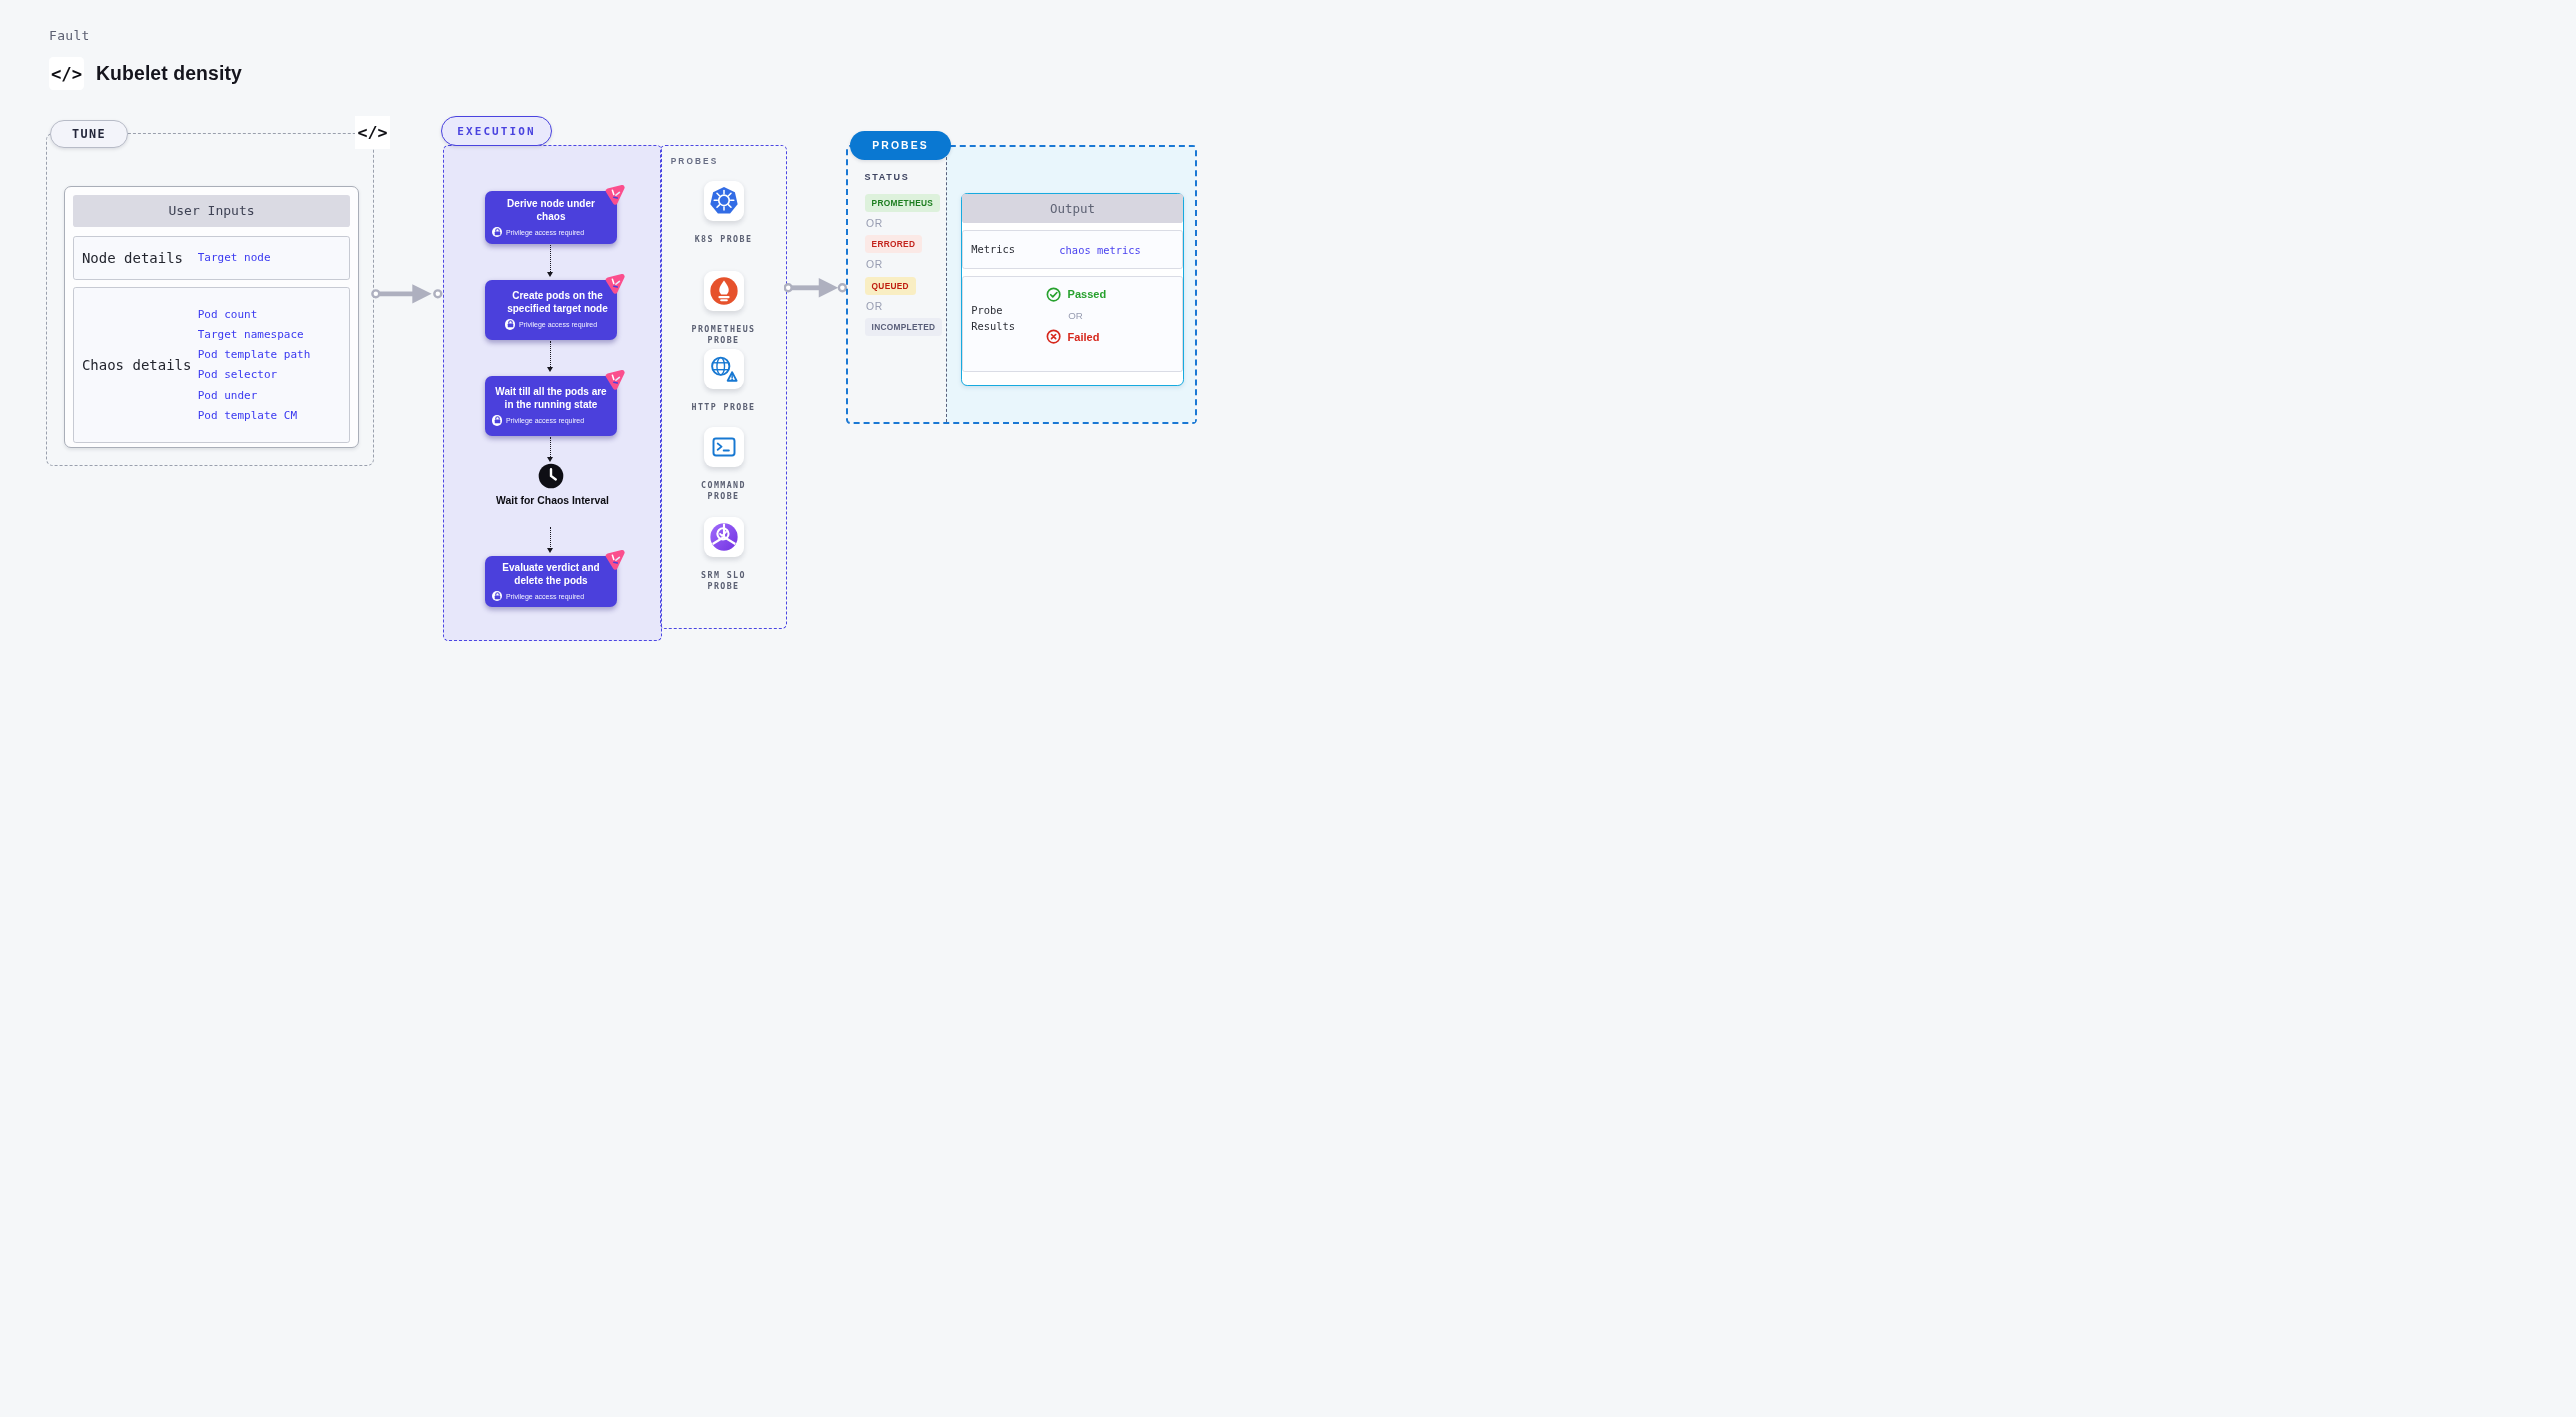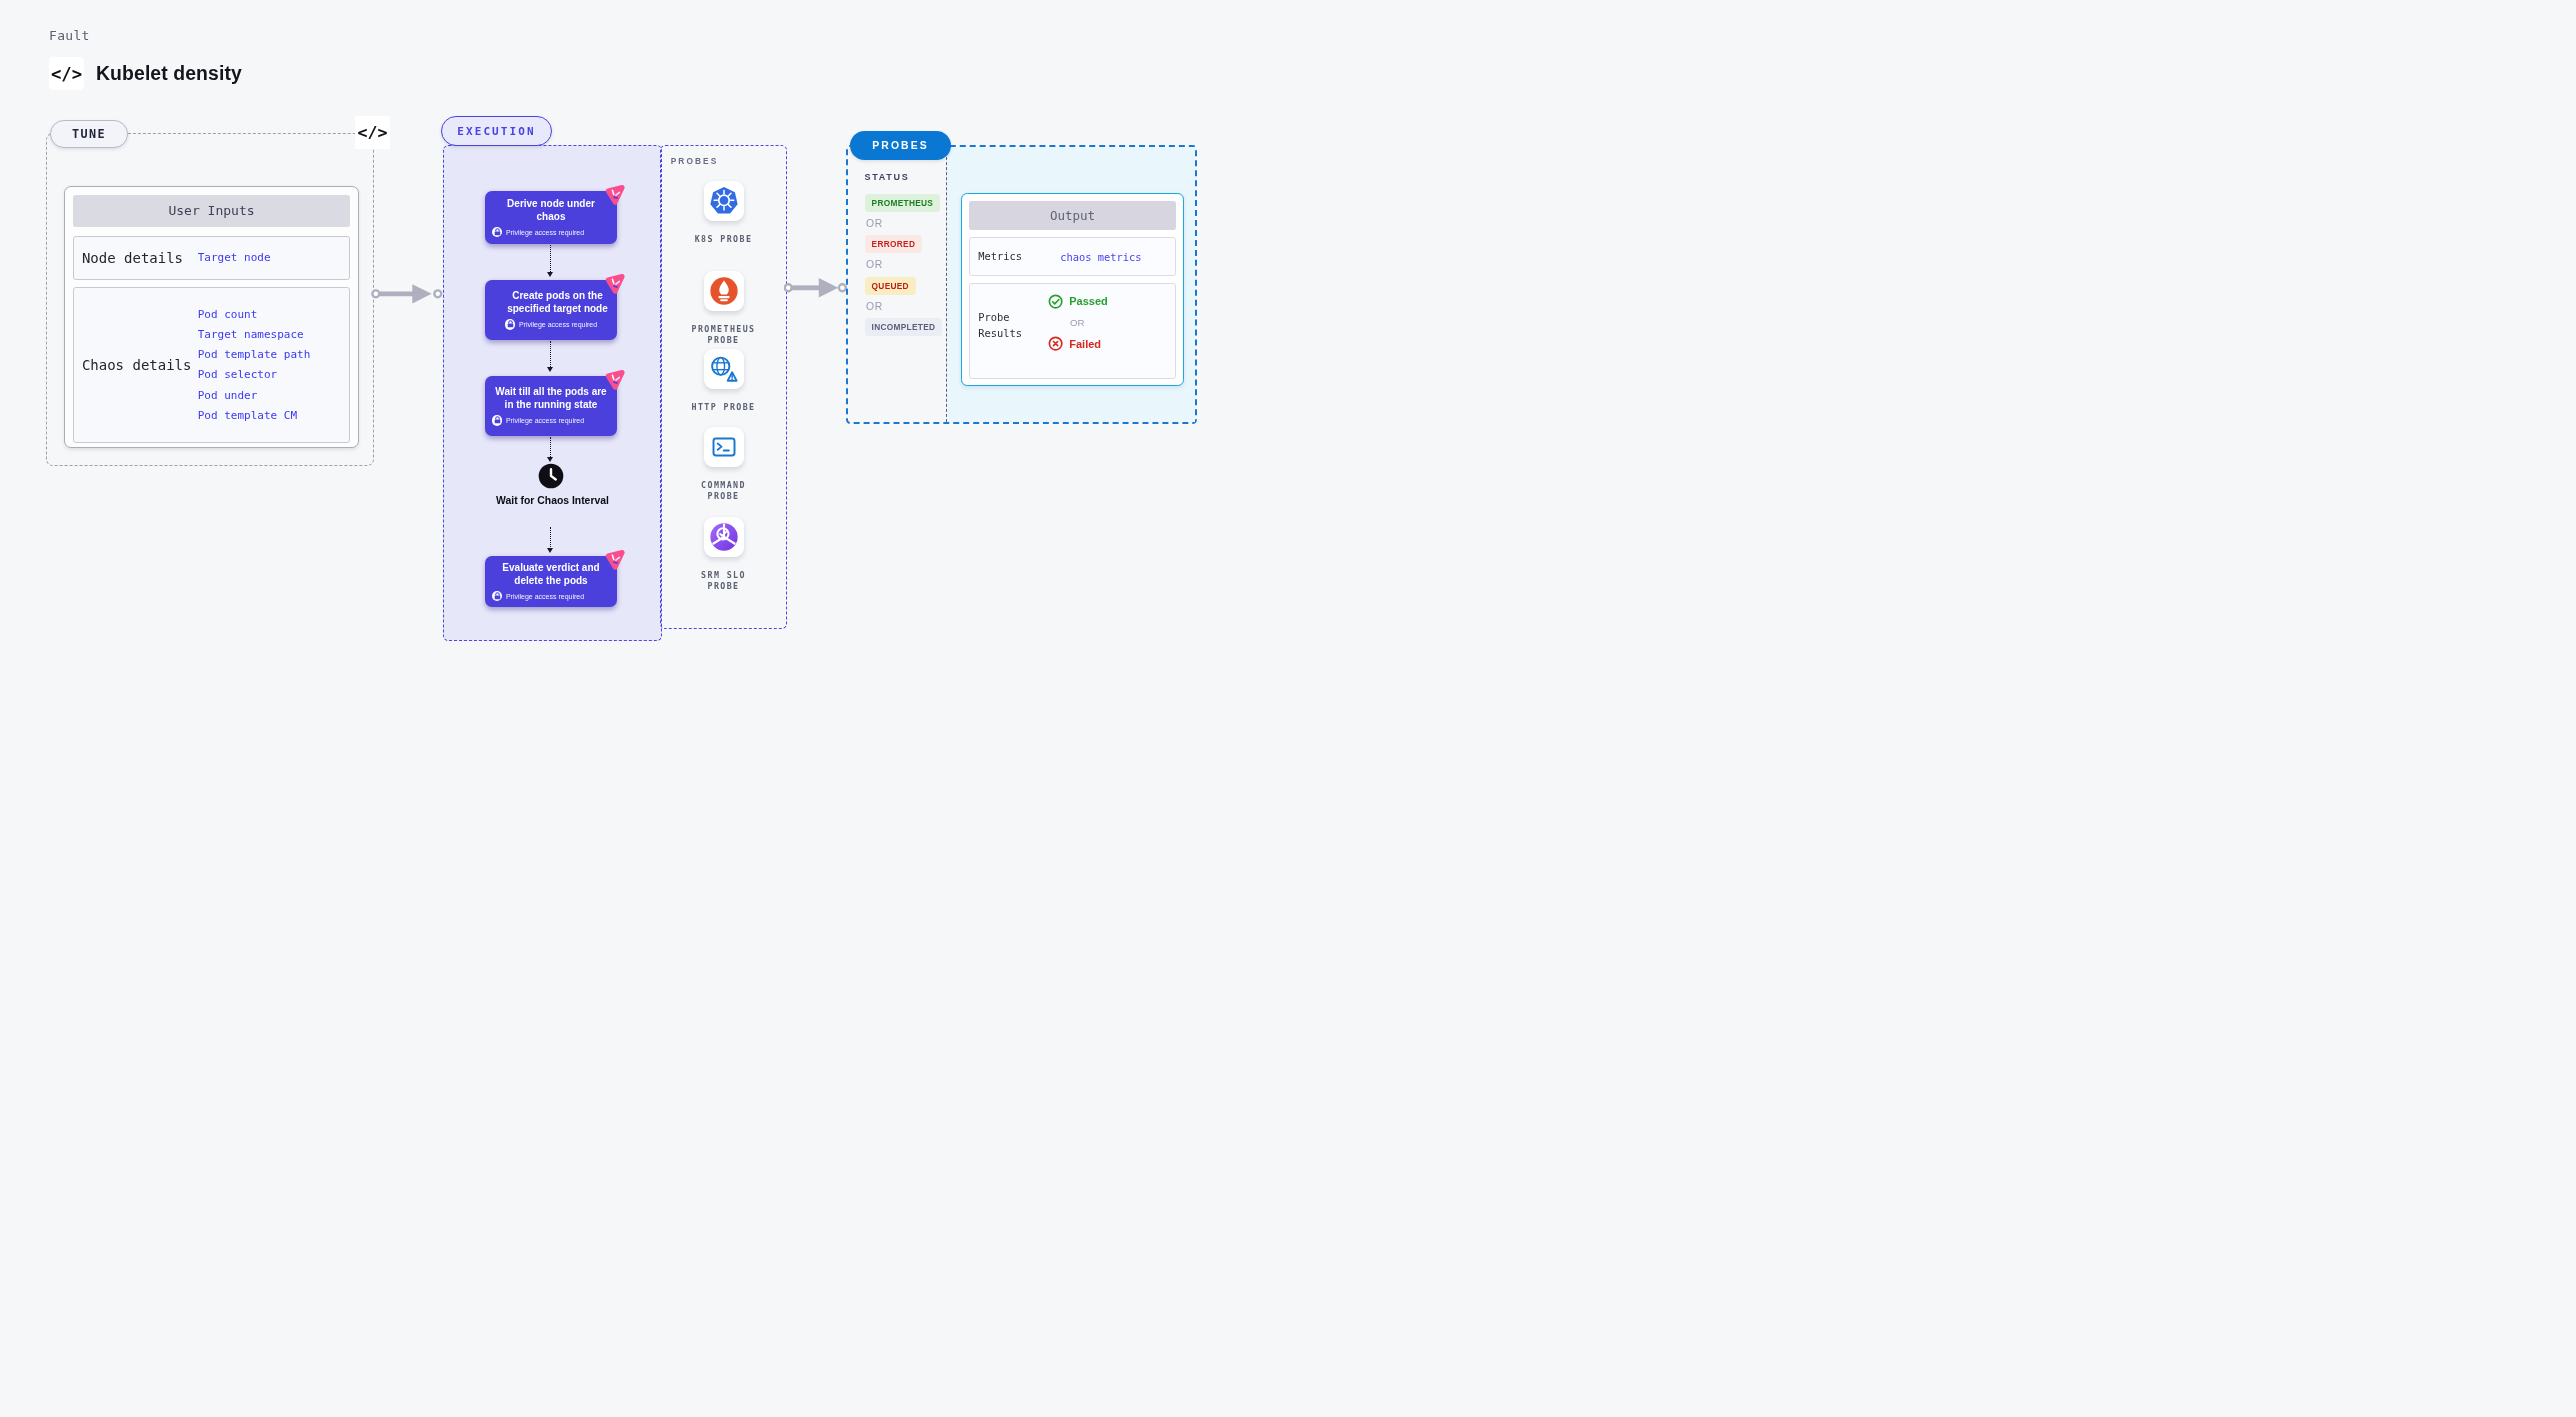--- a/index.html
+++ b/index.html
@@ -81,21 +81,21 @@
   .badge{height:18px;display:flex;align-items:center;padding:0 7px;border-radius:3.5px;
     font-size:8.3px;font-weight:bold;letter-spacing:0.3px;white-space:nowrap;}
   .badge-completed{background:#ddf1dc;color:#1d7e20;}
   .badge-errored{background:#fbe9e6;color:#c3231c;}
   .badge-queued{background:#f9eec3;color:#bf1d0f;}
   .badge-incompleted{background:#ebedf4;color:#585d78;}
   .or-label{font-size:10.4px;color:#979cb1;letter-spacing:0.7px;padding-left:1.4px;}
   .output-panel{flex:1;background:#e9f6fc;border-left:1.4px dashed #59607c;position:relative;}
   .output-card{position:absolute;left:14px;top:46px;width:223px;height:193px;background:#ffffff;
     border:1.7px solid #16aadf;border-radius:6.2px;box-shadow:0 1.4px 4.2px rgba(20,90,140,.12);
-    padding:7px;box-sizing:border-box;}
+    box-sizing:border-box;}
   .output-header{height:29px;background:#d7d6e0;border-radius:2.8px;display:flex;align-items:center;
     justify-content:center;font-size:12.5px;color:#5f6475;}
   .out-row{position:relative;border:1px solid #dadce5;background:#fbfcff;border-radius:2.8px;}
   .out-row1{margin-top:7px;height:37px;}
   .out-row2{margin-top:7px;height:94px;}
   .out-label{position:absolute;left:8.3px;top:50%;transform:translateY(-50%);
     font-size:10.4px;color:#2b2d35;line-height:1.5;}
   .out-value{position:absolute;left:44%;top:50%;transform:translateY(-50%);
     font-size:10.4px;color:#4a42ef;white-space:nowrap;}
   .probe-verdicts{position:absolute;left:38%;top:9.7px;display:flex;flex-direction:column;gap:8.3px;}

